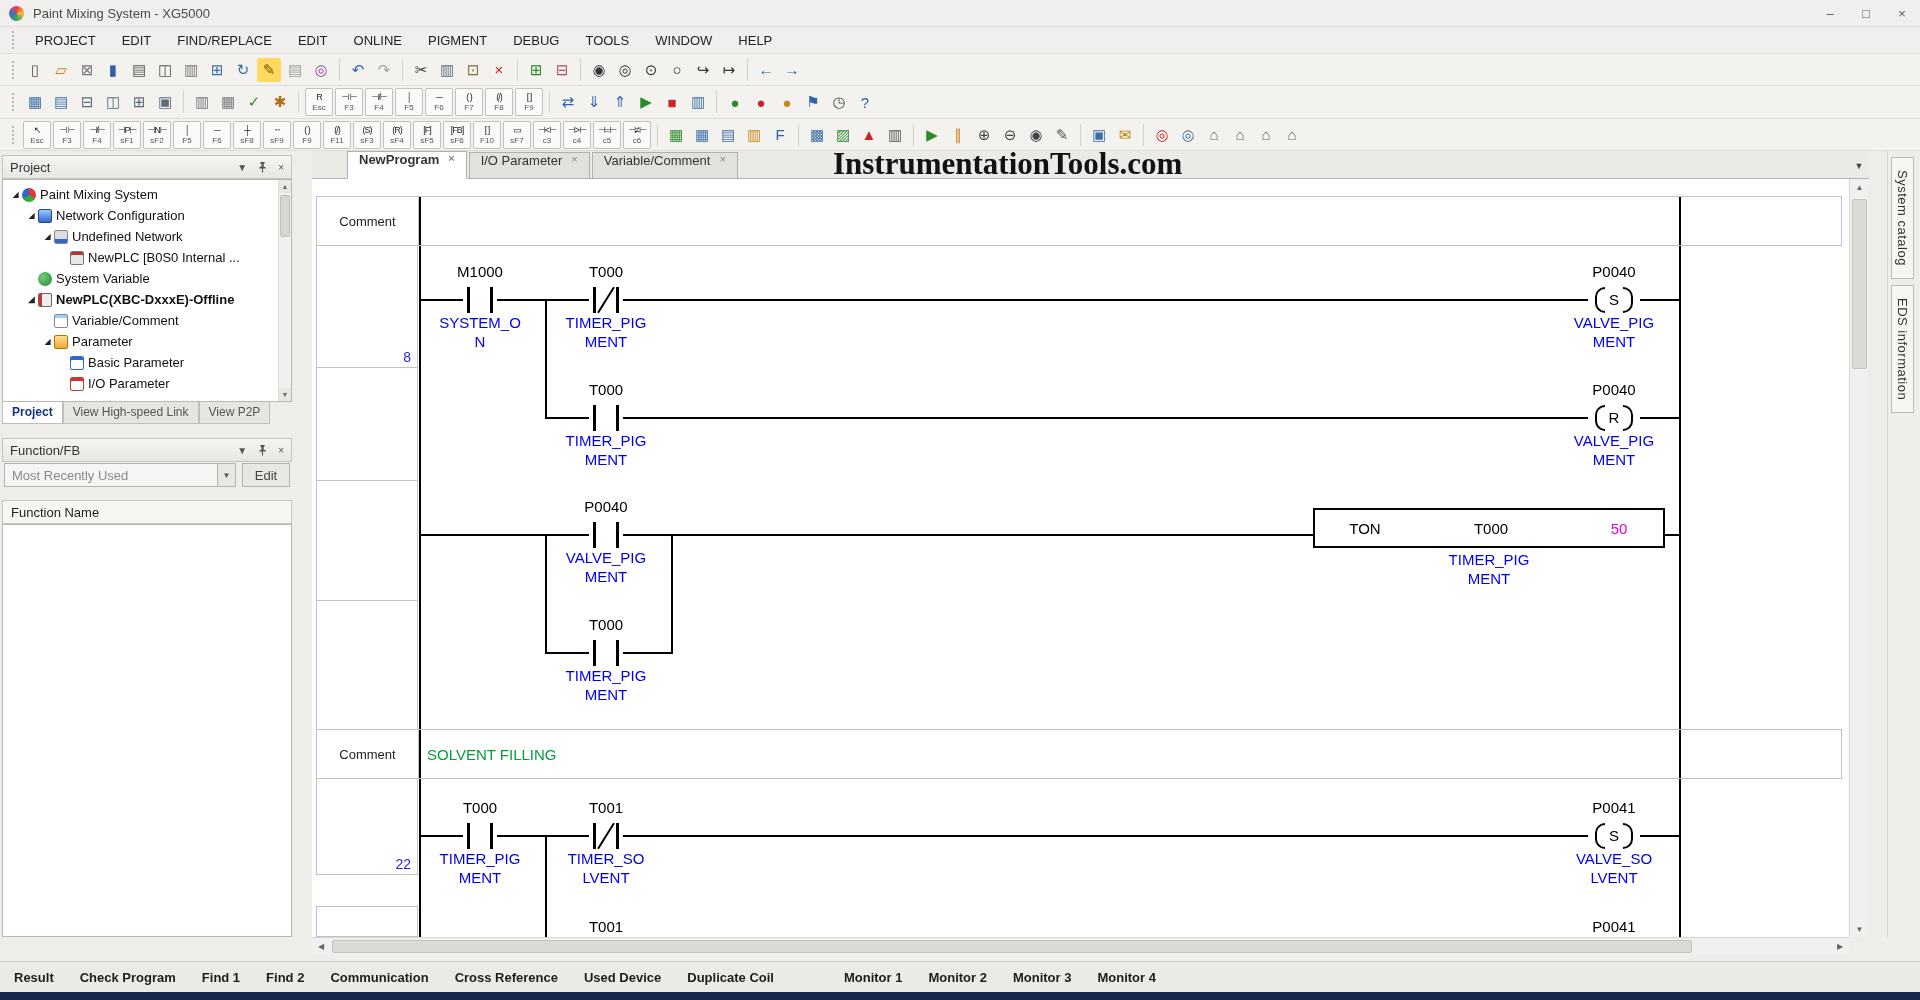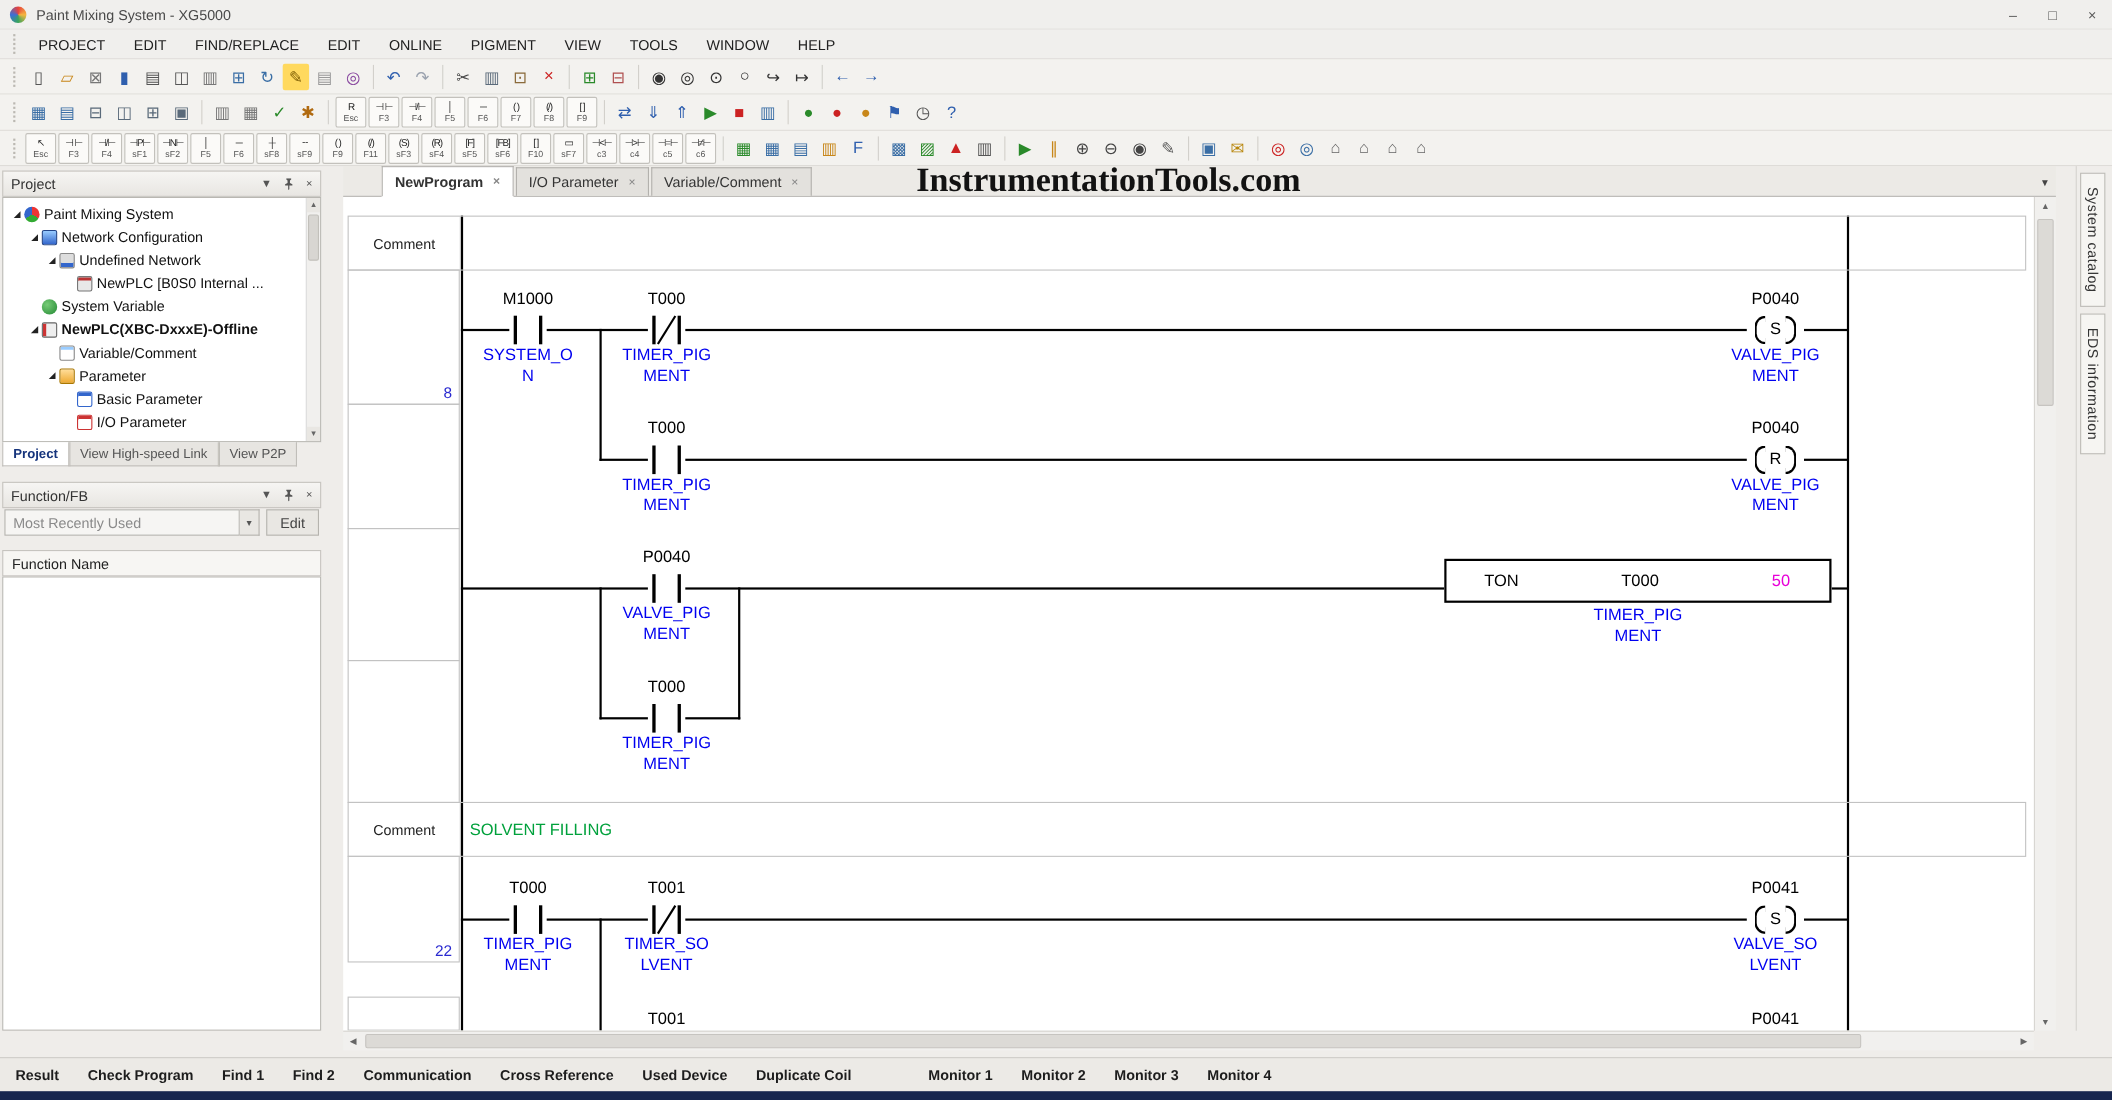--- a/index.html
+++ b/index.html
@@ -77,21 +77,21 @@
   .edit-btn { width:48px; height:24px; margin-left:6px; border:1px solid #b5b3ae; background:#e9e7e3;
               color:#444; display:flex; align-items:center; justify-content:center; font-size:13px; }
   .colheader { position:absolute; left:2px; right:2px; top:349px; height:24px; background:#f7f6f3;
                border:1px solid #c6c4bf; display:flex; align-items:center; padding-left:8px; font-size:13px; color:#222; }
   .fnlist { position:absolute; left:2px; right:2px; top:373px; bottom:0; background:#fff; border:1px solid #b9b7b2; }
 
   
   .editorwrap { position:absolute; left:312px; top:151px; width:1557px; height:804px; }
   .tabbar { position:absolute; left:0; top:0; right:0; height:28px; background:#eceae6;
             border-bottom:1px solid #b3b1ad; display:flex; align-items:flex-end; padding-left:35px; }
-  .etab { height:26px; padding:0 11px; display:flex; align-items:center; gap:9px; background:#e3e1dd;
+  .etab { height:26px; padding:0 11px; display:flex; align-items:flex-start; gap:9px; background:#e3e1dd;
           border:1px solid #b3b1ad; border-bottom:none; margin-right:2px; font-size:13px; color:#333; cursor:default; }
   .etab.active { background:#fff; font-weight:bold; height:28px; margin-bottom:-1px; border-bottom:1px solid #fff; }
   .etab .x { font-size:11px; color:#888; }
   .tab-list-arrow { margin-left:auto; width:20px; height:24px; display:flex; align-items:center;
                     justify-content:center; font-size:9px; color:#444; }
   .editor { position:absolute; left:0; top:28px; width:1537px; height:758px; background:#fff; overflow:hidden; }
 
   .hwire { position:absolute; height:2px; background:#000; }
   .vwire { position:absolute; width:2px;  background:#000; }
   .contact { position:absolute; width:34px; height:32px; background:#fff; }
@@ -167,21 +167,21 @@
   </div>
 
   <div class="menubar" id="menubar">
       <div class="mgrip"></div>
       <div class="menu-item">PROJECT</div>
       <div class="menu-item">EDIT</div>
       <div class="menu-item">FIND/REPLACE</div>
       <div class="menu-item">EDIT</div>
       <div class="menu-item">ONLINE</div>
       <div class="menu-item">PIGMENT</div>
-      <div class="menu-item">VIEW</div>
+      <div class="menu-item">DEBUG</div>
       <div class="menu-item">TOOLS</div>
       <div class="menu-item">WINDOW</div>
       <div class="menu-item">HELP</div>
     </div>
 
   <div class="tb tb1" id="tb1">
       <div class="mgrip"></div>
       <div class="tbi" style="color: rgb(85, 85, 85);">▯</div>
       <div class="tbi" style="color: rgb(200, 135, 26);">▱</div>
       <div class="tbi" style="color: rgb(119, 119, 119);">⊠</div>

